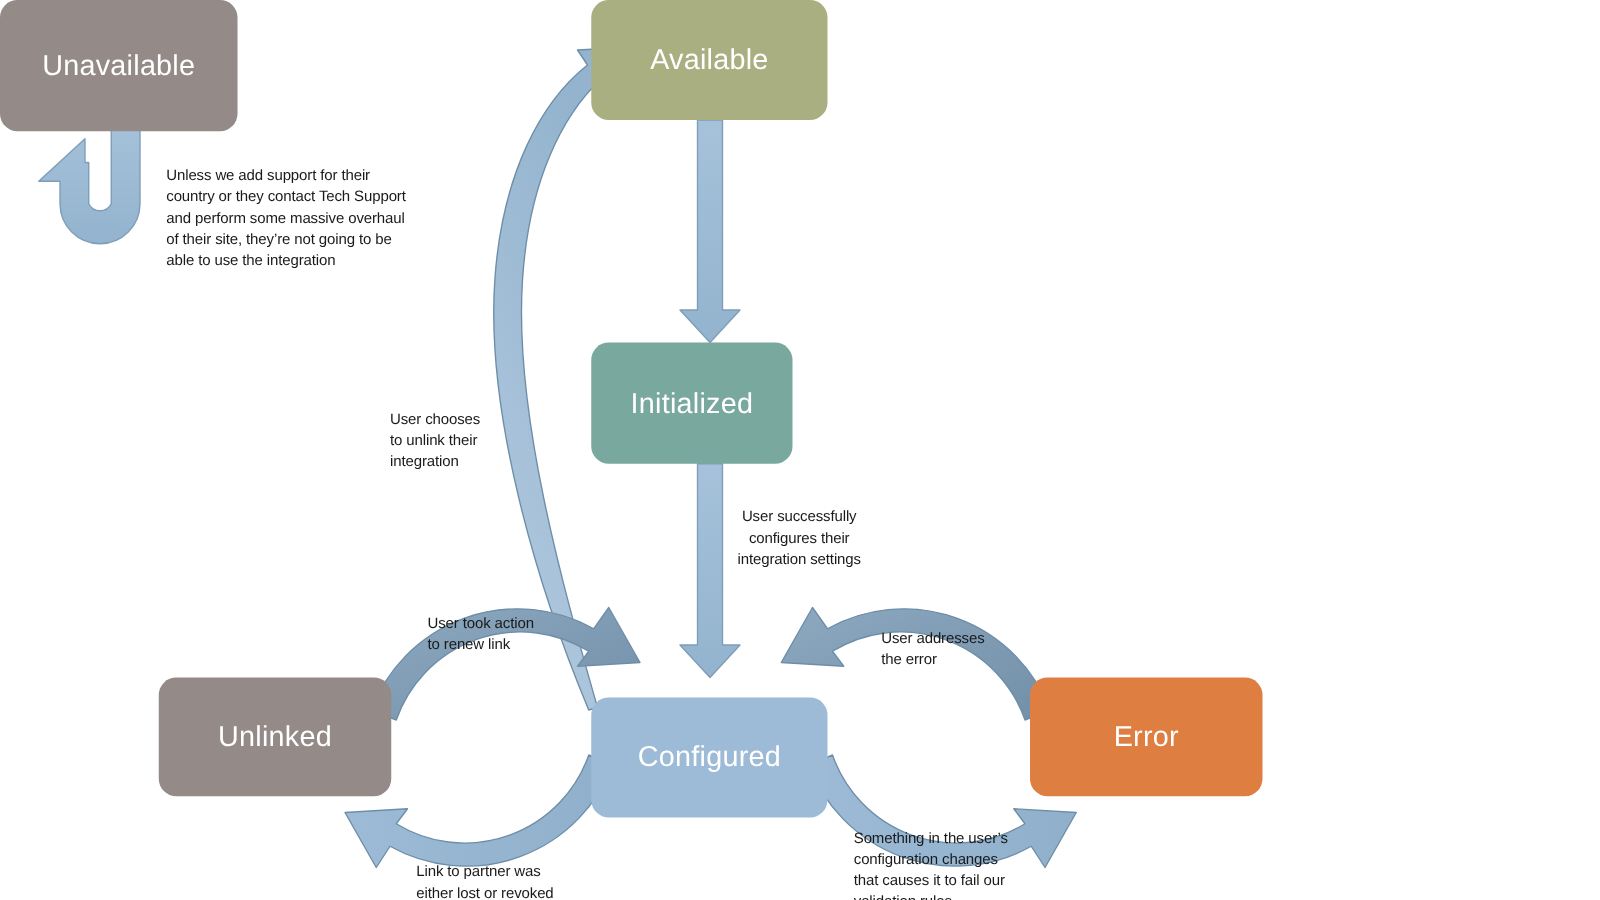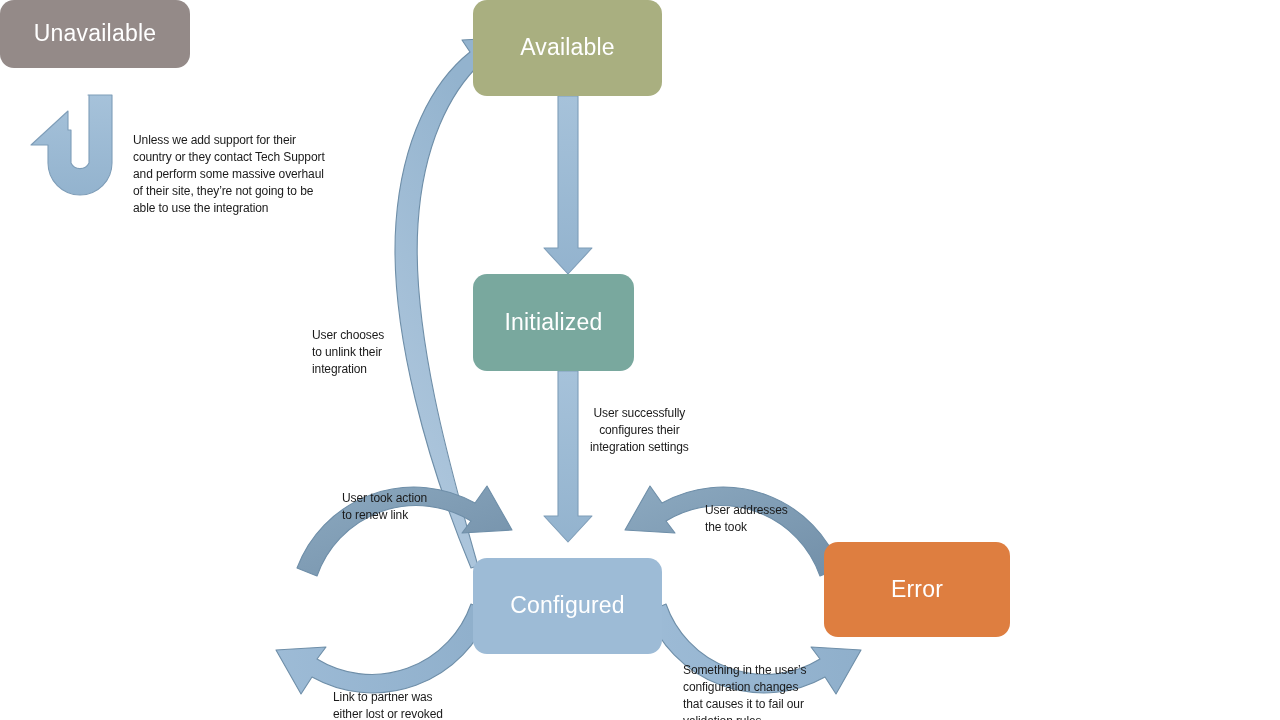--- a/index.html
+++ b/index.html
@@ -175,36 +175,39 @@
                L 836 694
                L 861 650
                L 811 647
                L 820 659
                A 105 105 0 0 1 666 604
                Z" fill="url(#gradCurveLight)" stroke="#6E8EA8" stroke-width="1.1" stroke-linejoin="round"></path>
     </g>
 
   </svg>
 
-  <div class="state-box" style="left: 0px; top: 0px; width: 190px; height: 68px; background: rgb(148, 138, 136); font-size: 23px;">
+  <div class="state-box" style="left: 0px; top: 0px; width: 190px; height: 105px; background: rgb(148, 138, 136); font-size: 23px;">
     <span class="state-label">Unavailable</span>
   </div>
 
   <div class="state-box" style="left: 473px; top: 0px; width: 189px; height: 96px; background: rgb(169, 175, 128); font-size: 23px;">
     <span class="state-label">Available</span>
   </div>
 
   <div class="state-box" style="left: 473px; top: 274px; width: 161px; height: 97px; background: rgb(121, 168, 158); font-size: 23px;">
     <span class="state-label">Initialized</span>
   </div>
 
   <div class="state-box" style="left: 473px; top: 542px; width: 189px; height: 96px; background: rgb(157, 187, 214); font-size: 23px; margin-top: 16px;">
     <span class="state-label">Configured</span>
   </div>
 
+  <div class="state-box" style="left: 127px; top: 542px; width: 186px; height: 95px; background: rgb(148, 138, 136); font-size: 23px;">
+    <span class="state-label">Unlinked</span>
+  </div>
 
   <div class="state-box" style="left: 824px; top: 542px; width: 186px; height: 95px; background: rgb(222, 126, 64); font-size: 23px;">
     <span class="state-label">Error</span>
   </div>
 
   <div class="edge-label left" style="left: 133px; top: 103px;">Unless we add support for their
 country or they  contact Tech Support
 and perform  some massive overhaul
 of their site, they’re  not going to be
 able to use the  integration</div>
@@ -218,20 +221,20 @@
 to unlink their
 integration</div>
 
   <div class="edge-label left" style="left: 342px; top: 461px;">User took action
 to renew  link</div>
 
   <div class="edge-label left" style="left: 333px; top: 660px;">Link to partner was
 either lost or revoked</div>
 
   <div class="edge-label left" style="left: 705px; top: 473px;">User addresses
-the took</div>
+the error</div>
 
   <div class="edge-label left" style="left: 683px; top: 633px;">Something in the user’s
 configuration changes
 that causes it to fail our
 validation rules</div>
 
 </div>
 
 </body></html>

